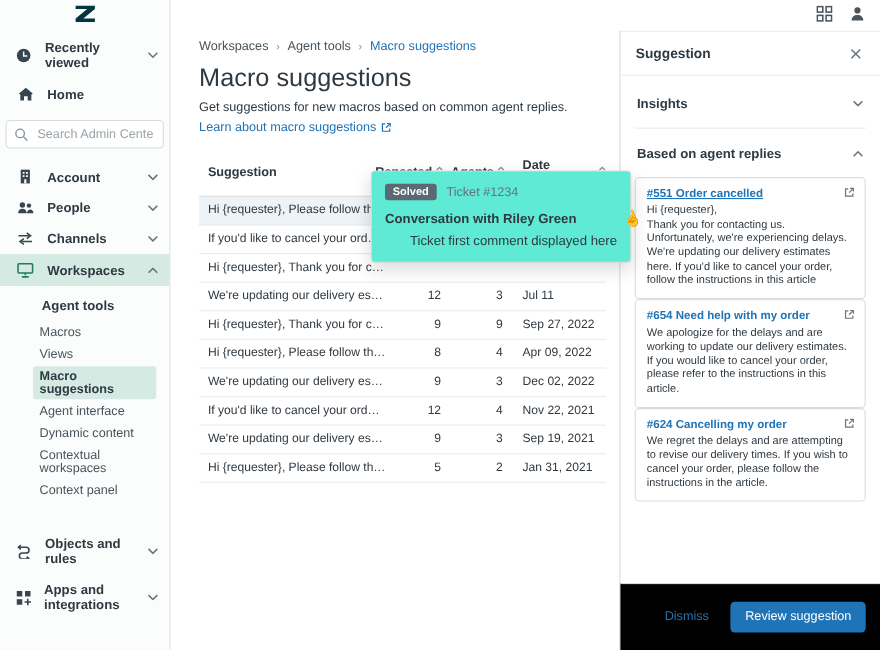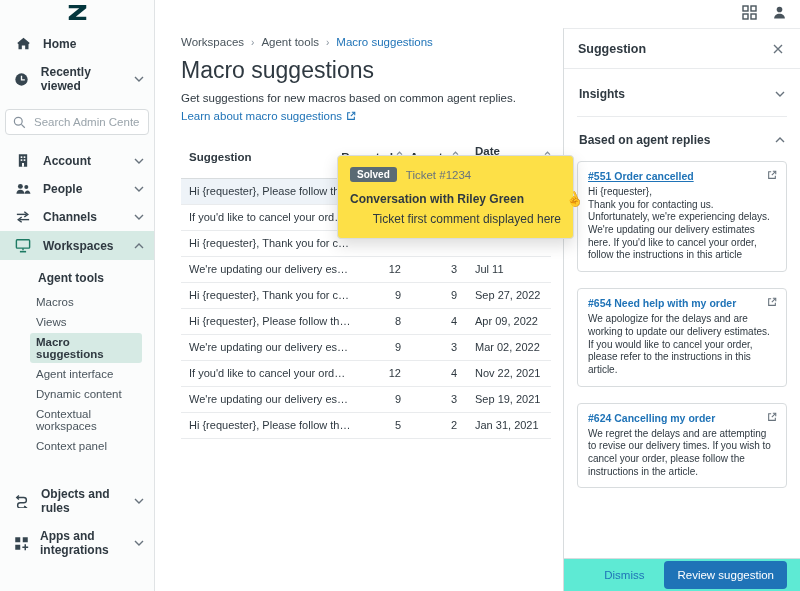--- a/index.html
+++ b/index.html
@@ -51,21 +51,21 @@
   .th{display:flex;align-items:center;gap:3px;cursor:pointer;}
   .th.right{justify-content:flex-end;padding-right:2px;}
   .sorter{color:#87929d;}
   .trow{display:grid;grid-template-columns:1fr 48px 56px 90px;font-size:11px;height:25px;
         align-items:center;border-bottom:1px solid #e9ebed;padding-left:8px;cursor:pointer;}
   .trow.selected{background:#eef3f8;}
   .cell-suggestion{white-space:nowrap;overflow:hidden;text-overflow:ellipsis;padding-right:6px;}
   .cell-num{text-align:right;padding-right:4px;}
   .cell-date{padding-left:14px;white-space:nowrap;}
 
-  .tooltip{position:absolute;left:181px;top:155px;width:237px;box-sizing:border-box;background:#fde047;
+  .tooltip{position:absolute;left:181px;top:155px;width:237px;box-sizing:border-box;background:#5eead4;
            border:1px solid #d8dcde;border-radius:4px;box-shadow:0 6px 16px rgba(0,0,0,.14);
            padding:11px 12px 12px;z-index:6;}
   .tooltip-top{display:flex;align-items:center;gap:9px;}
   .badge{background:#5a6a74;color:#fff;font-size:10px;font-weight:700;padding:2px 7px;border-radius:3px;}
   .tooltip-ticket{font-size:11.5px;color:#68737d;}
   .tooltip-title{font-size:12px;font-weight:700;margin-top:10px;}
   .tooltip-body{font-size:12px;margin-top:6px;text-align:right;}
 
   .cursor-glyph{position:absolute;left:566px;top:191px;font-size:14px;color:#49545c;
                 transform:rotate(-22deg);z-index:9;}
@@ -75,66 +75,66 @@
          border-left:1px solid #d8dcde;border-top:1px solid #e9ebed;}
   .panel-header{display:flex;align-items:center;justify-content:space-between;
                 padding:13px 15px 12px 14px;border-bottom:1px solid #e9ebed;
                 font-size:12.5px;font-weight:700;}
   .close-btn{cursor:pointer;color:#68737d;padding:2px;}
   .panel-body{padding:15px 13px 0;overflow:hidden;height:418px;}
   .section-row{display:flex;align-items:center;justify-content:space-between;font-size:12px;
                font-weight:700;padding:3px 2px;cursor:pointer;color:#2f3941;}
   .section-row .chev{color:#68737d;}
   .divider{border-bottom:1px solid #e9ebed;margin:12px 0 13px;}
-  .cards{display:flex;flex-direction:column;gap:16px;margin-top:11px;}
+  .cards{display:flex;flex-direction:column;gap:0;margin-top:11px;}
   .card{border:1px solid #d8dcde;border-radius:4px;padding:8px 10px 9px;position:relative;}
   .card-title{color:#1f73b7;font-size:10.5px;font-weight:700;padding-right:20px;cursor:pointer;}
   .card-title.hovered{text-decoration:underline;}
   .card-body{font-size:10px;line-height:1.27;margin-top:4px;white-space:pre-line;color:#2f3941;}
   .ext{position:absolute;top:8px;right:9px;color:#68737d;cursor:pointer;}
-  .panel-footer{position:absolute;left:0;right:0;bottom:0;height:33px;border-top:1px solid #d8dcde;
+  .panel-footer{position:absolute;left:0;right:0;bottom:0;height:61px;border-top:1px solid #d8dcde;
                 display:flex;align-items:center;justify-content:flex-end;gap:8px;padding:0 13px;
-                box-sizing:border-box;background:#5eead4;}
+                box-sizing:border-box;background:#000000;}
   .btn-ghost{background:none;border:none;color:#1f73b7;font-size:11.5px;font-family:inherit;
              padding:7px 12px;cursor:pointer;}
   .btn-primary{background:#1f73b7;border:none;color:#fff;font-size:11.5px;font-family:inherit;
                padding:8px 13px;border-radius:4px;cursor:pointer;}
 </style>
 </head>
 <body>
 
 <aside class="sidebar">
   <div class="logo-wrap">
     <svg width="21" height="15" viewBox="0 0 16 12">
       <polygon fill="#03363d" points="1,0 15,0 15,2.6 6.6,9.4 15,9.4 15,12 1,12 1,9.4 9.4,2.6 1,2.6"></polygon>
     </svg>
   </div>
 
   <div class="nav-item">
     <span class="nicon">
       <svg width="15" height="15" viewBox="0 0 18 18">
-          <path fill="currentColor" d="M9 2 L16.5 8.4 L15 9.8 L15 16 H11 V11.5 H7 V16 H3 V9.8 L1.5 8.4 Z"></path>
-        </svg>
-    </span>
-    <span class="nlabel">Home</span>
-  </div>
-
-  <div class="nav-item">
-    <span class="nicon">
-      <svg width="15" height="15" viewBox="0 0 18 18">
           <circle cx="9" cy="9" r="7.4" fill="currentColor"></circle>
           <path d="M9 4.5 V9.4 H13" stroke="#fbfcfc" stroke-width="1.6" fill="none"></path>
         </svg>
     </span>
     <span class="nlabel">Recently viewed</span>
     <span class="chev">
       <svg width="10" height="6" viewBox="0 0 10 6">
           <path d="M1 1 L5 5 L9 1" stroke="currentColor" stroke-width="1.4" fill="none"></path>
         </svg>
     </span>
+  </div>
+
+  <div class="nav-item">
+    <span class="nicon">
+      <svg width="15" height="15" viewBox="0 0 18 18">
+          <path fill="currentColor" d="M9 2 L16.5 8.4 L15 9.8 L15 16 H11 V11.5 H7 V16 H3 V9.8 L1.5 8.4 Z"></path>
+        </svg>
+    </span>
+    <span class="nlabel">Home</span>
   </div>
 
   <div class="search-box">
     <span>
       <svg width="13" height="13" viewBox="0 0 16 16">
           <circle cx="6.5" cy="6.5" r="4.8" stroke="#87929d" stroke-width="1.5" fill="none"></circle>
           <path d="M10.3 10.3 L14.5 14.5" stroke="#87929d" stroke-width="1.5"></path>
         </svg>
     </span>
     <input placeholder="Search Admin Center" style="">
@@ -361,21 +361,21 @@
         <div class="trow">
           <div class="cell-suggestion">Hi {requester}, Please follow the instruct...</div>
           <div class="cell-num">8</div>
           <div class="cell-num">4</div>
           <div class="cell-date">Apr 09, 2022</div>
         </div>
         <div class="trow">
           <div class="cell-suggestion">We're updating our delivery estimates h...</div>
           <div class="cell-num">9</div>
           <div class="cell-num">3</div>
-          <div class="cell-date">Mar 02, 2022</div>
+          <div class="cell-date">Dec 02, 2022</div>
         </div>
         <div class="trow">
           <div class="cell-suggestion">If you'd like to cancel your order, then pl...</div>
           <div class="cell-num">12</div>
           <div class="cell-num">4</div>
           <div class="cell-date">Nov 22, 2021</div>
         </div>
         <div class="trow">
           <div class="cell-suggestion">We're updating our delivery estimates h...</div>
           <div class="cell-num">9</div>

